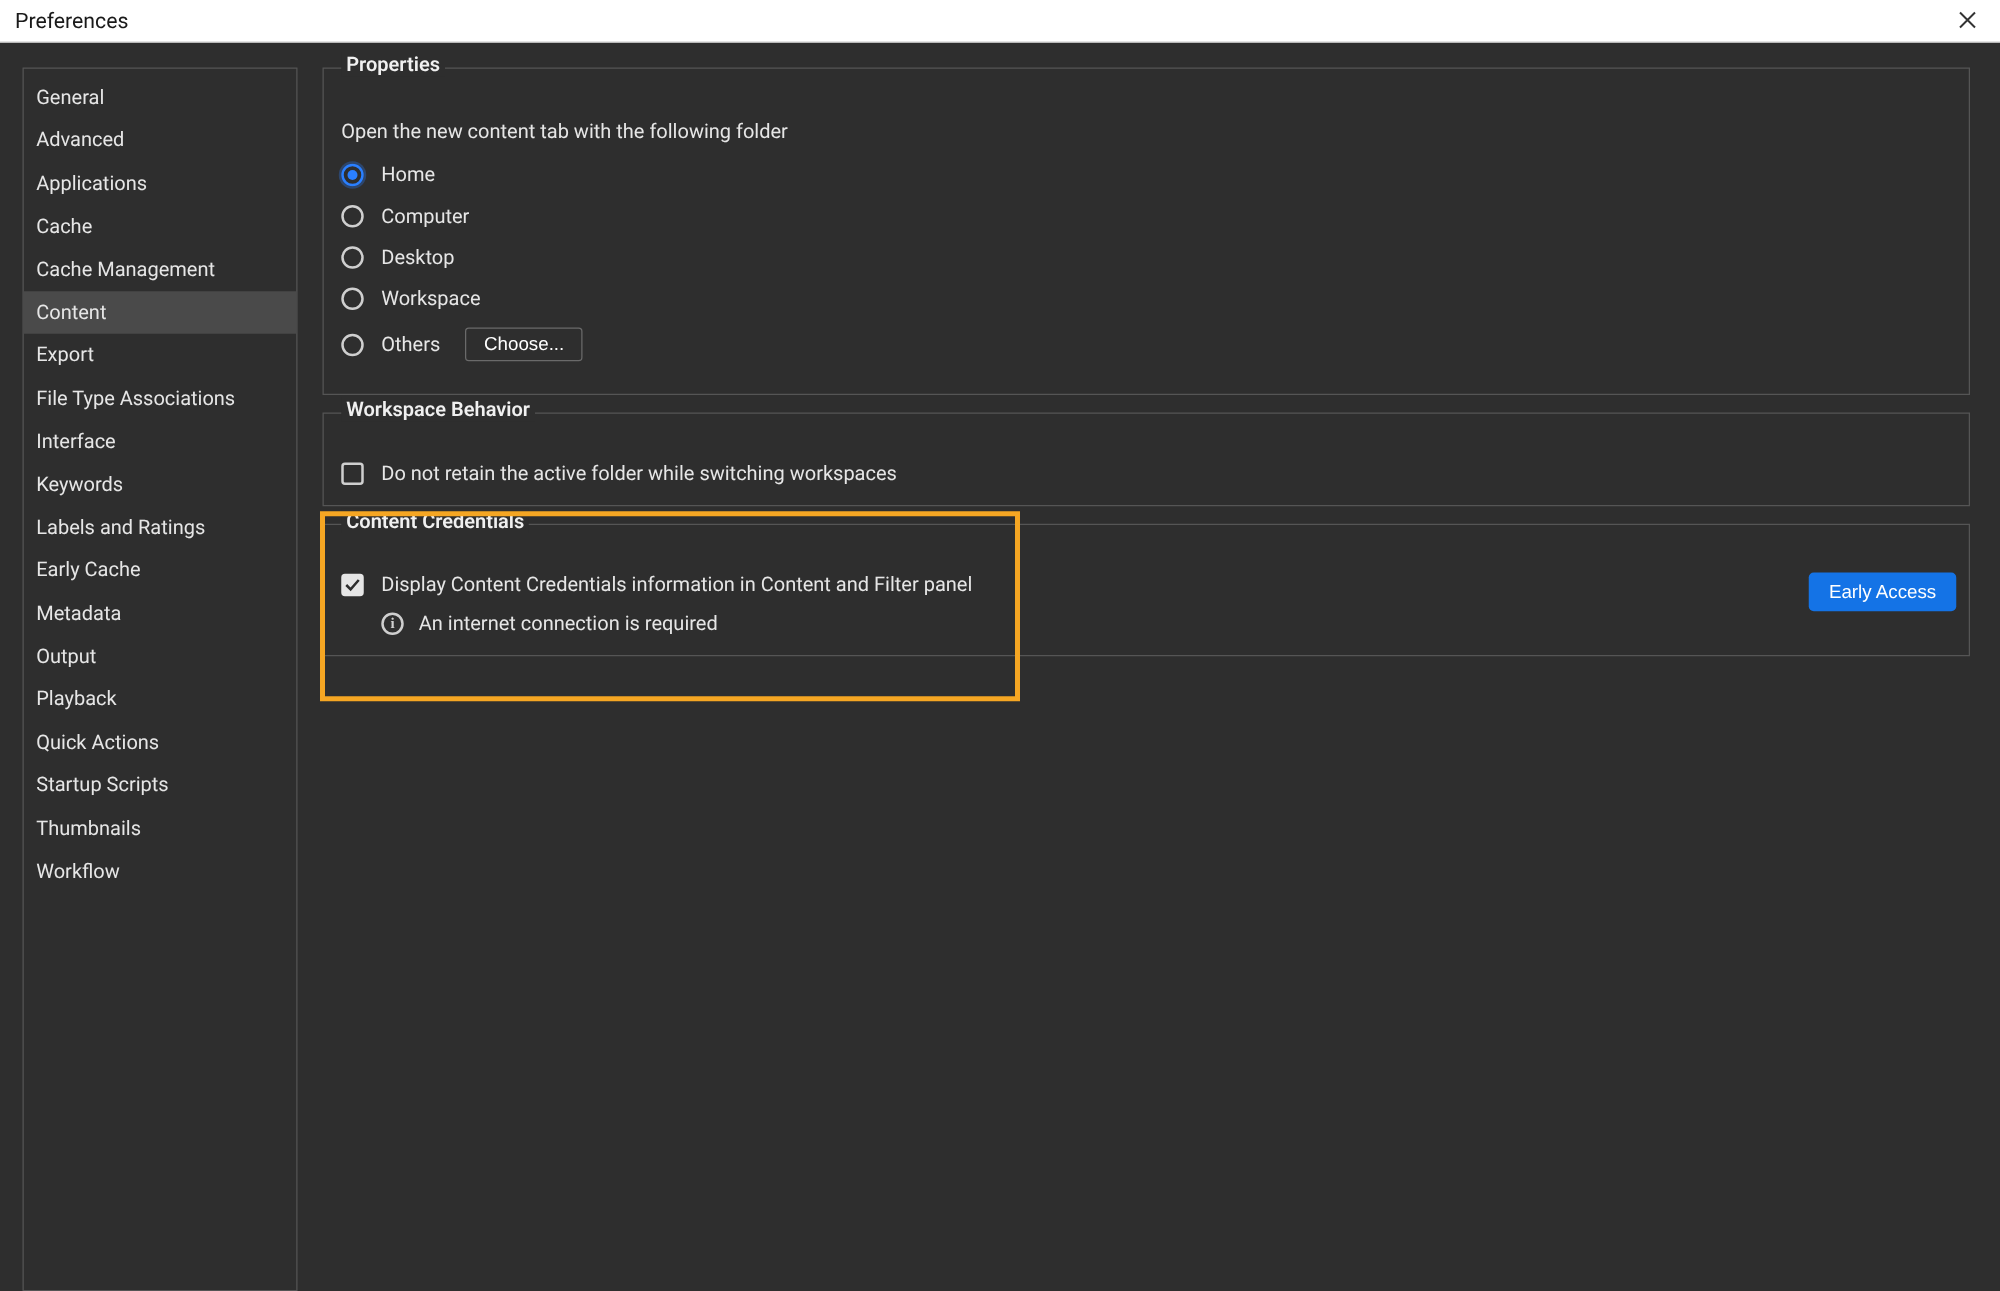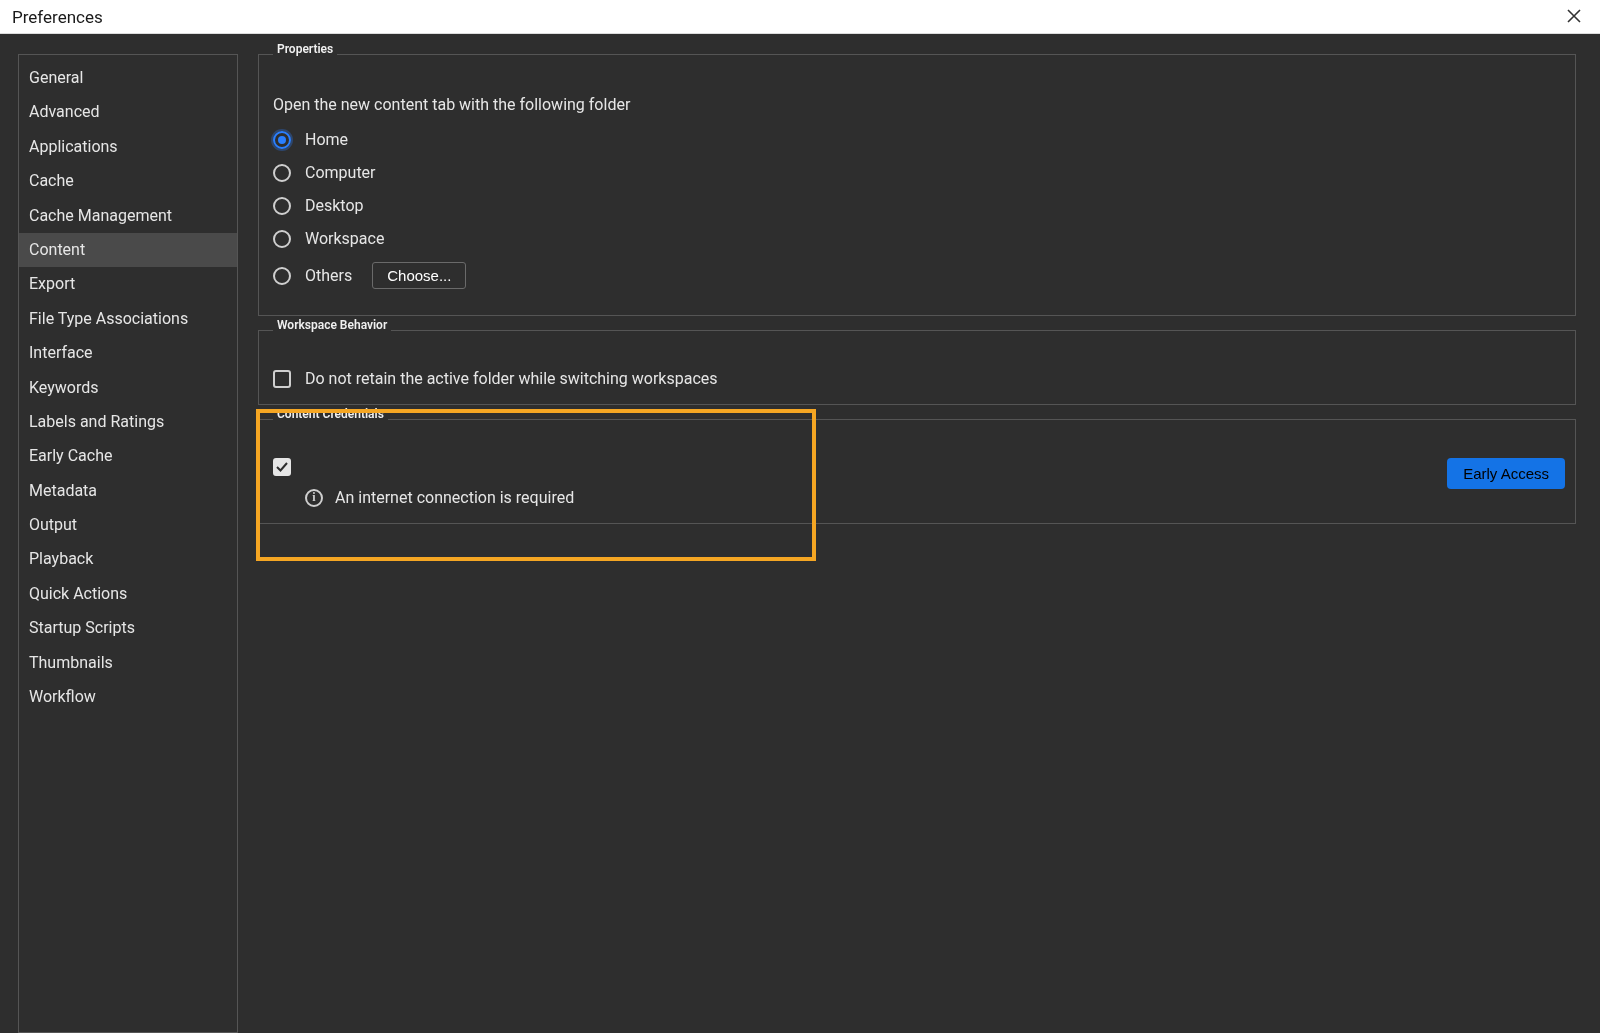--- a/index.html
+++ b/index.html
@@ -65,21 +65,21 @@
     border: 1px solid #555;
     position: relative;
     padding: 38px 14px 16px 14px;
   }
   .fieldset-legend {
     position: absolute;
     top: -13px;
     left: 14px;
     background: #2e2e2e;
     padding: 0 4px;
-    font-size: 12px;
+    font-size: 16px;
     font-weight: 600;
     color: #f0f0f0;
   }
   .fieldset-desc {
     font-size: 16px;
     color: #e6e6e6;
     margin-bottom: 16px;
     margin-top: -4px;
   }
   .radio-row, .check-row {
@@ -129,21 +129,21 @@
     flex-shrink: 0;
   }
   .checkbox.checked {
     background: #e6e6e6;
     border-color: #e6e6e6;
   }
   .checkbox.checked svg { display: block; }
   .checkbox svg { display: none; width: 12px; height: 12px; }
   .early-btn {
     background: #1473e6;
-    color: #000000;
+    color: #ffffff;
     border: none;
     border-radius: 4px;
     padding: 7px 16px;
     font-size: 15px;
     cursor: pointer;
     flex-shrink: 0;
   }
   .info-row {
     display: flex;
     align-items: center;
@@ -247,20 +247,21 @@
       <div class="fieldset" style="padding-right:10px;">
         <div class="fieldset-legend">Content Credentials</div>
         <div style="display:flex;justify-content:space-between;align-items:flex-start;gap:20px;">
           <div style="flex:1;">
             <div class="check-row" style="margin-bottom:0;">
               <span class="checkbox checked" id="cc-check">
                 <svg viewBox="0 0 12 12">
                     <path d="M1 6 L4.5 9.5 L11 2" stroke="#2e2e2e" stroke-width="2" fill="none"></path>
                   </svg>
               </span>
+              <span>Display Content Credentials information in Content and Filter panel</span>
             </div>
             <div class="info-row">
               <span class="info-icon">i</span>
               <span>An internet connection is required</span>
             </div>
           </div>
           <button class="early-btn">Early Access</button>
         </div>
       </div>
 

